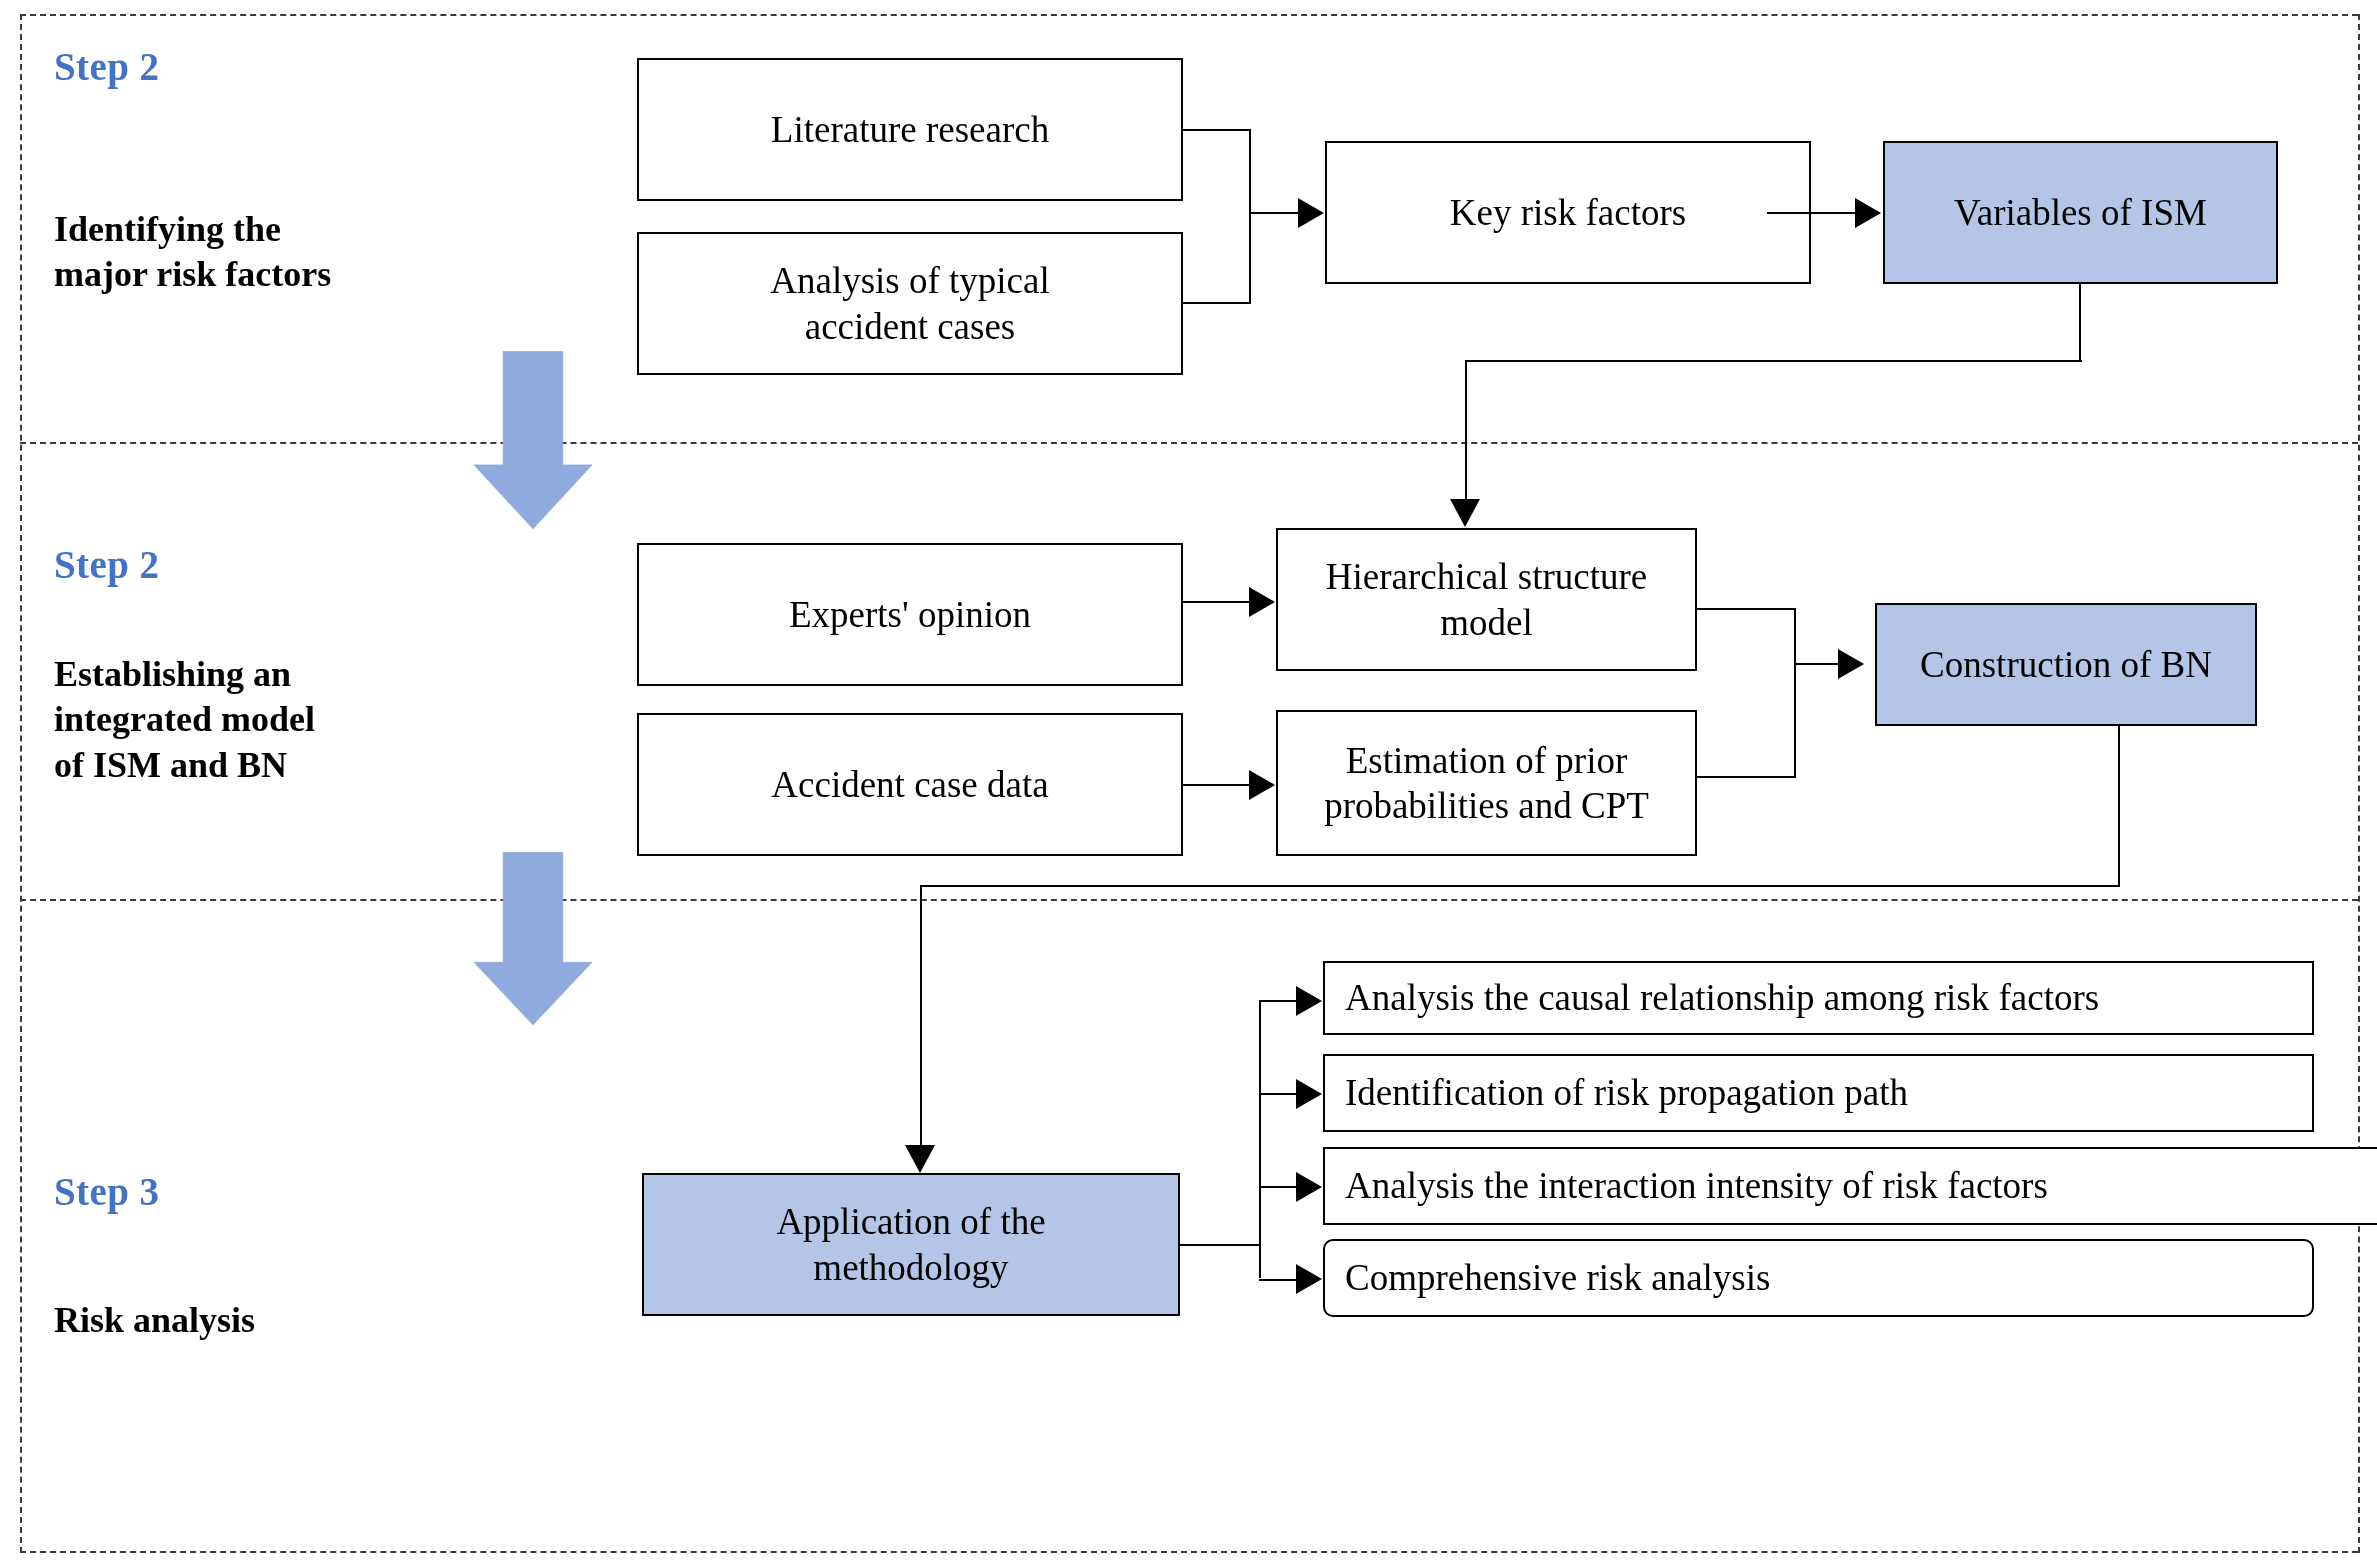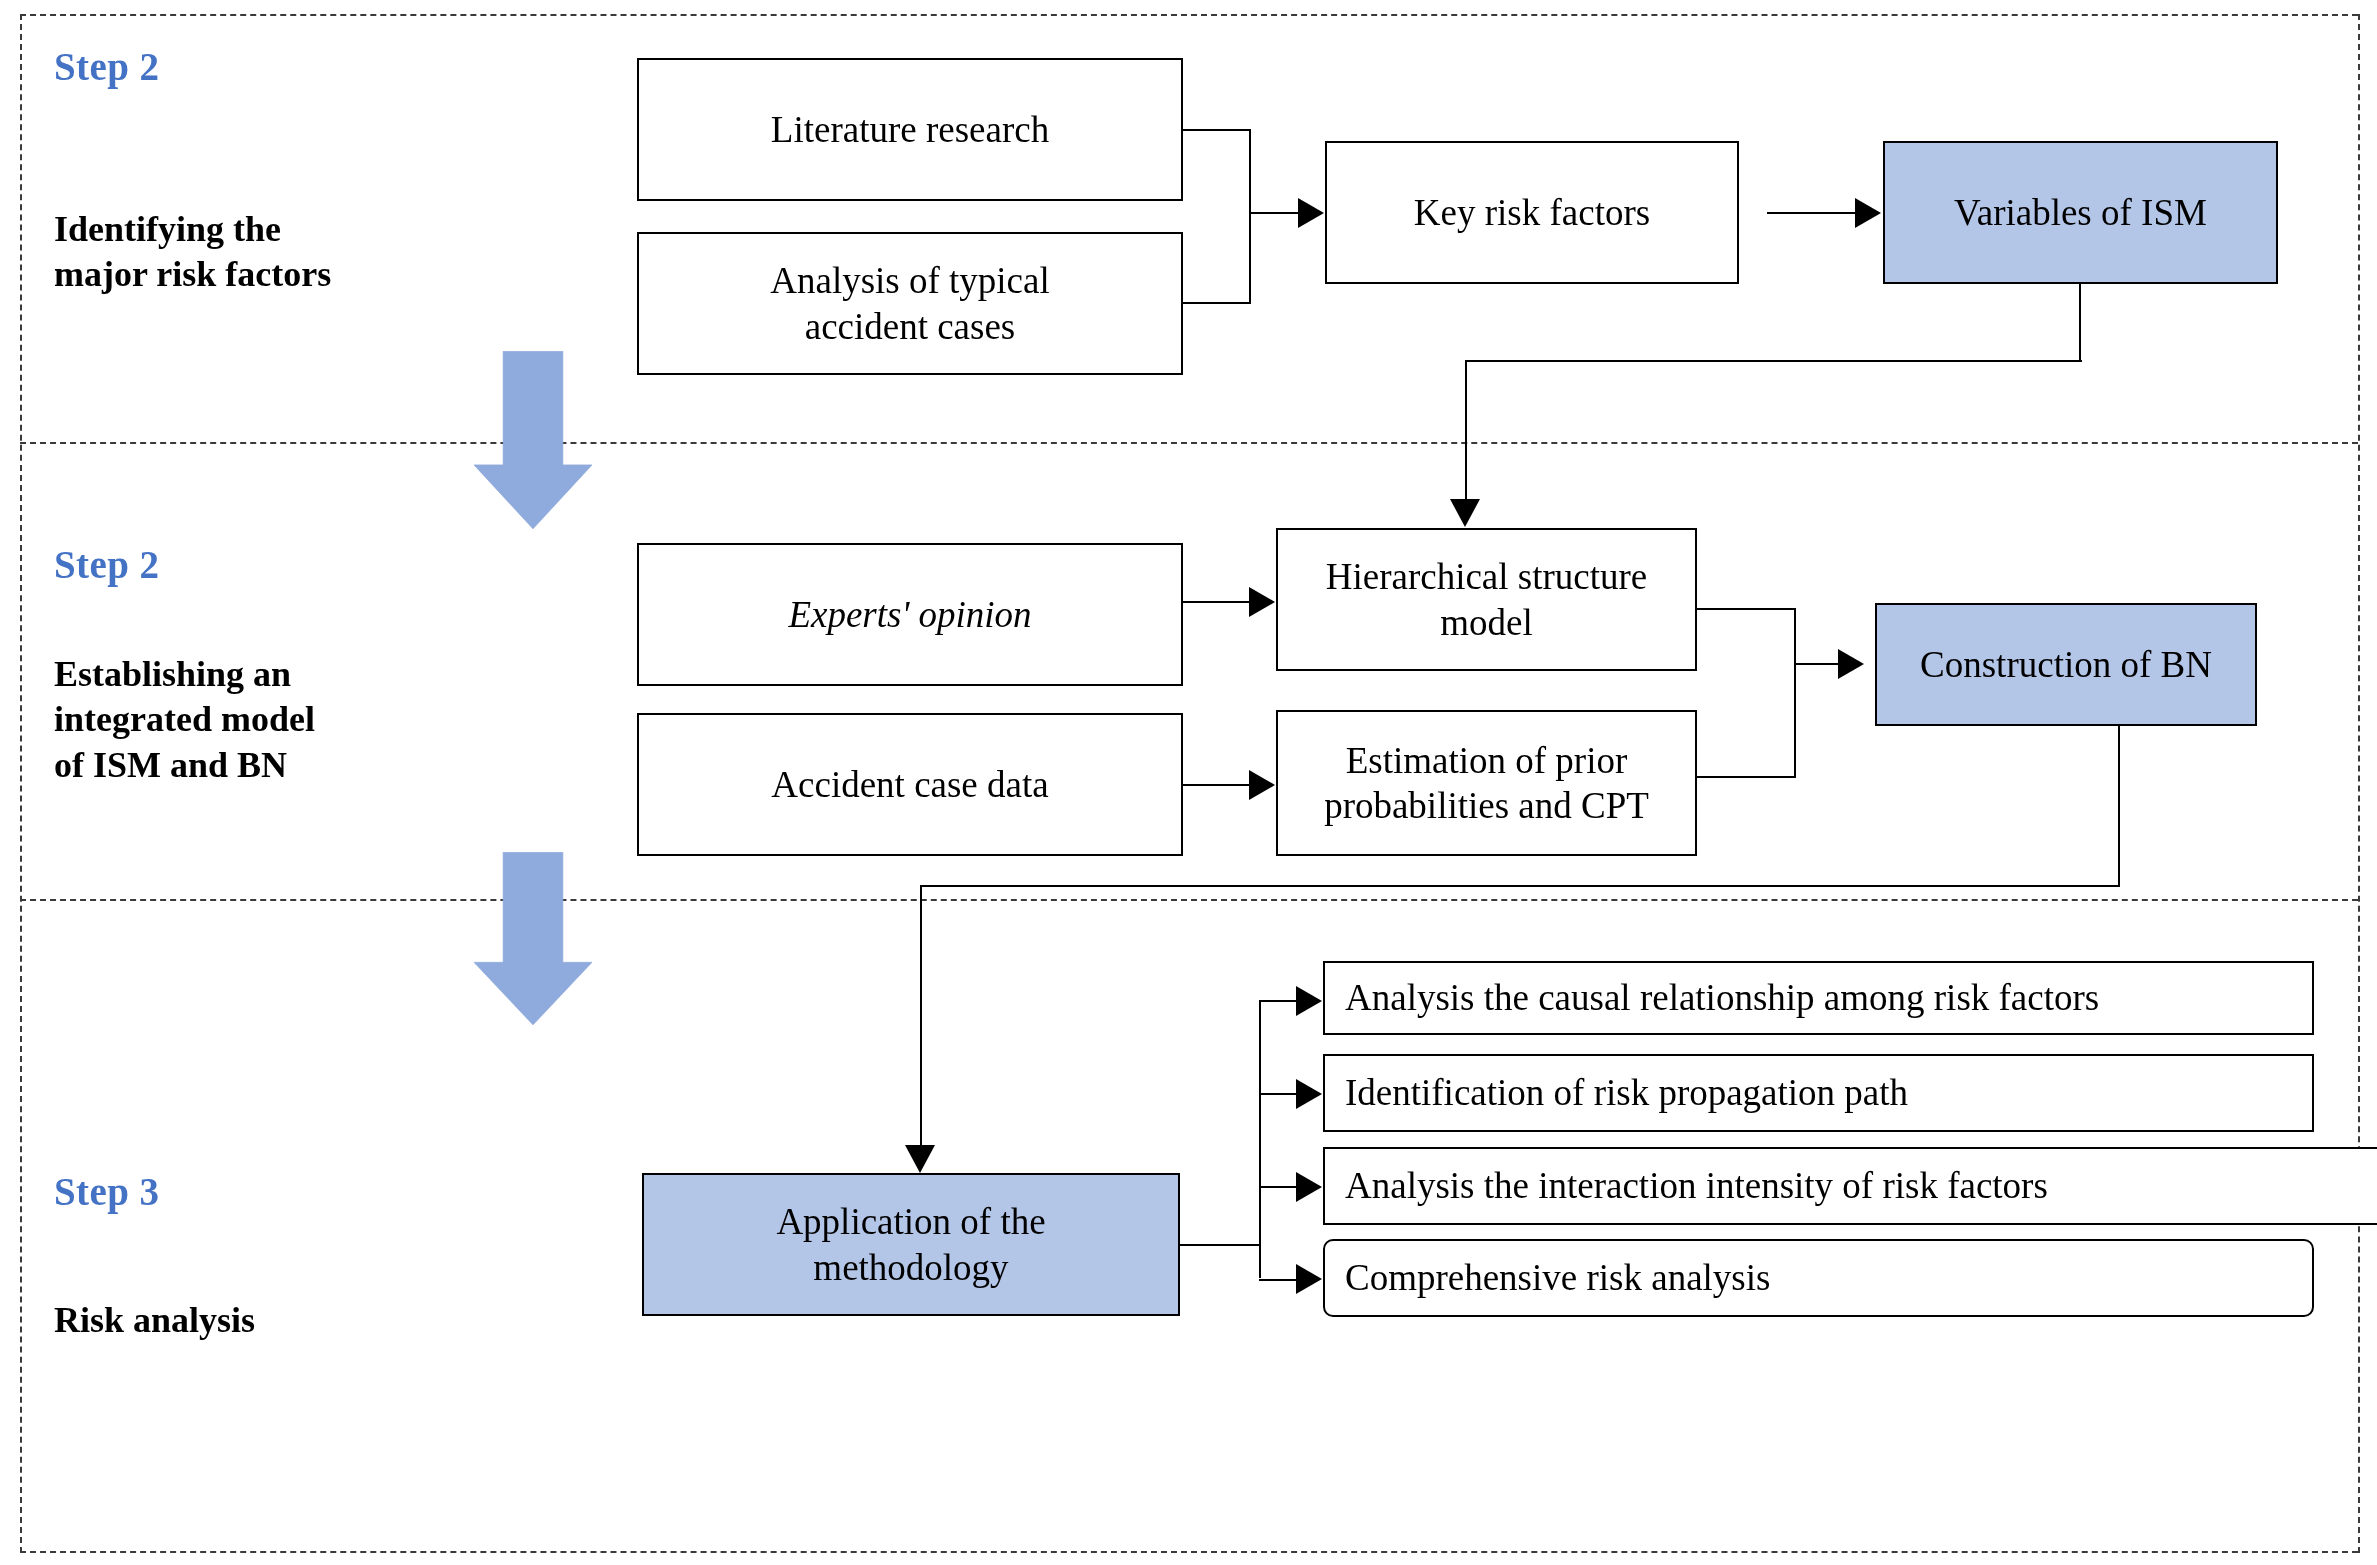--- a/index.html
+++ b/index.html
@@ -68,39 +68,39 @@
     <svg width="118" height="173" viewBox="0 0 166 243">
       <polygon points="41,0 125,0 125,155 166,155 83,243 0,155 41,155" fill="#8FAADC" stroke="#8FAADC" stroke-width="1"></polygon>
     </svg>
   </div>
 
   <div class="box" style="left:637px; top:58px;  width:546px; height:143px;">Literature research</div>
 
   <div class="box" style="left:637px; top:232px; width:546px; height:143px; white-space:pre-line;">Analysis of typical
 accident cases</div>
 
-  <div class="box" style="left:1325px; top:141px; width:414px; height:143px;">Key risk factors</div>
+  <div class="box" style="left:1325px; top:141px; width:486px; height:143px;">Key risk factors</div>
 
   <div class="box blue" style="left:1883px; top:141px; width:395px; height:143px;">Variables of ISM</div>
 
   <div class="ln-h" style="left:1182px; top:129px; width:68px;"></div>
   <div class="ln-h" style="left:1182px; top:302px; width:68px;"></div>
   <div class="ln-v" style="left:1249px; top:129px; height:175px;"></div>
   <div class="ln-h" style="left:1249px; top:212px; width:51px;"></div>
   <div class="ah-r" style="left:1298px; top:198px;"></div>
 
   <div class="ln-h" style="left:1767px; top:212px; width:91px;"></div>
   <div class="ah-r" style="left:1855px; top:198px;"></div>
 
   <div class="ln-v" style="left:2079px; top:284px; height:76px;"></div>
   <div class="ln-h" style="left:1465px; top:360px; width:617px;"></div>
   <div class="ln-v" style="left:1465px; top:360px; height:141px;"></div>
   <div class="ah-d" style="left:1450px; top:499px;"></div>
 
-  <div class="box" style="left:637px; top:543px;  width:546px; height:143px;font-style:italic;">Experts'  opinion</div>
+  <div class="box" style="left:637px; top:543px;  width:546px; height:143px;">Experts'  opinion</div>
 
   <div class="box" style="left:637px; top:713px; width:546px; height:143px;">Accident case data</div>
 
   <div class="box" style="left:1276px; top:528px;  width:421px; height:143px; white-space:pre-line;">Hierarchical structure
 model</div>
 
   <div class="box" style="left:1276px; top:710px;  width:421px; height:146px; white-space:pre-line;">Estimation of prior
 probabilities and CPT</div>
 
   <div class="box blue" style="left:1875px; top:603px;  width:382px; height:123px;">Construction of  BN</div>

